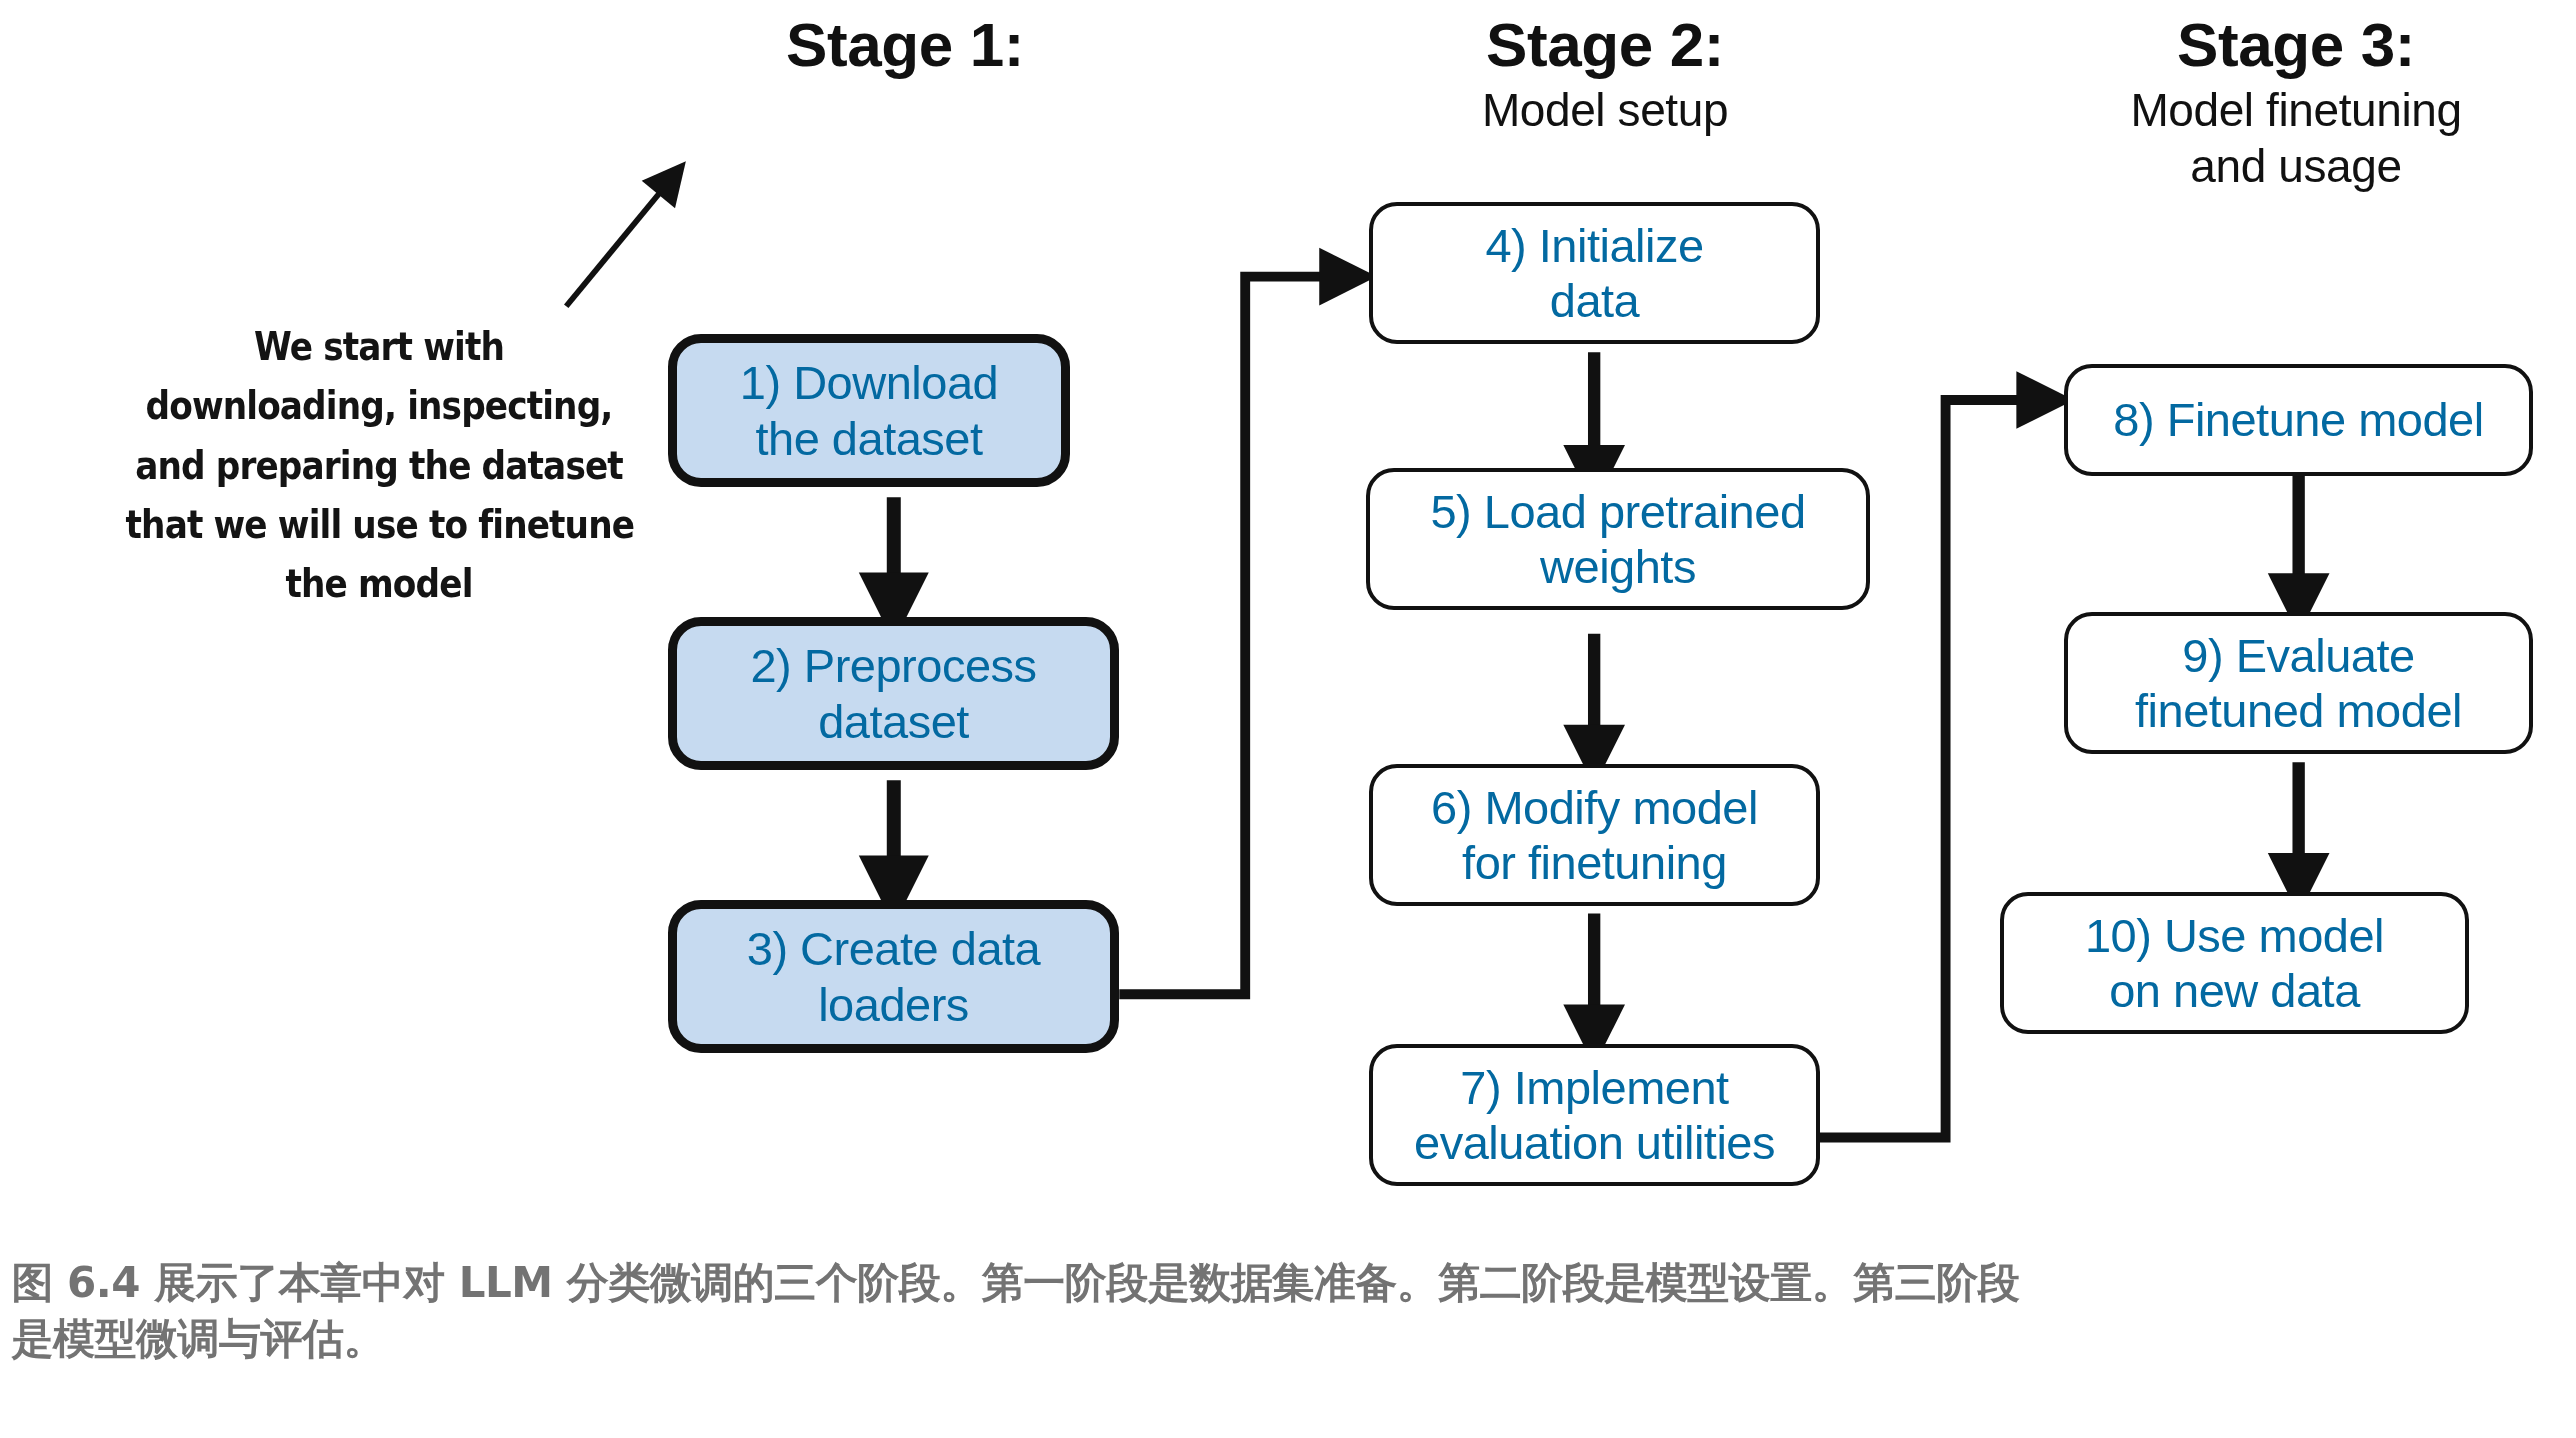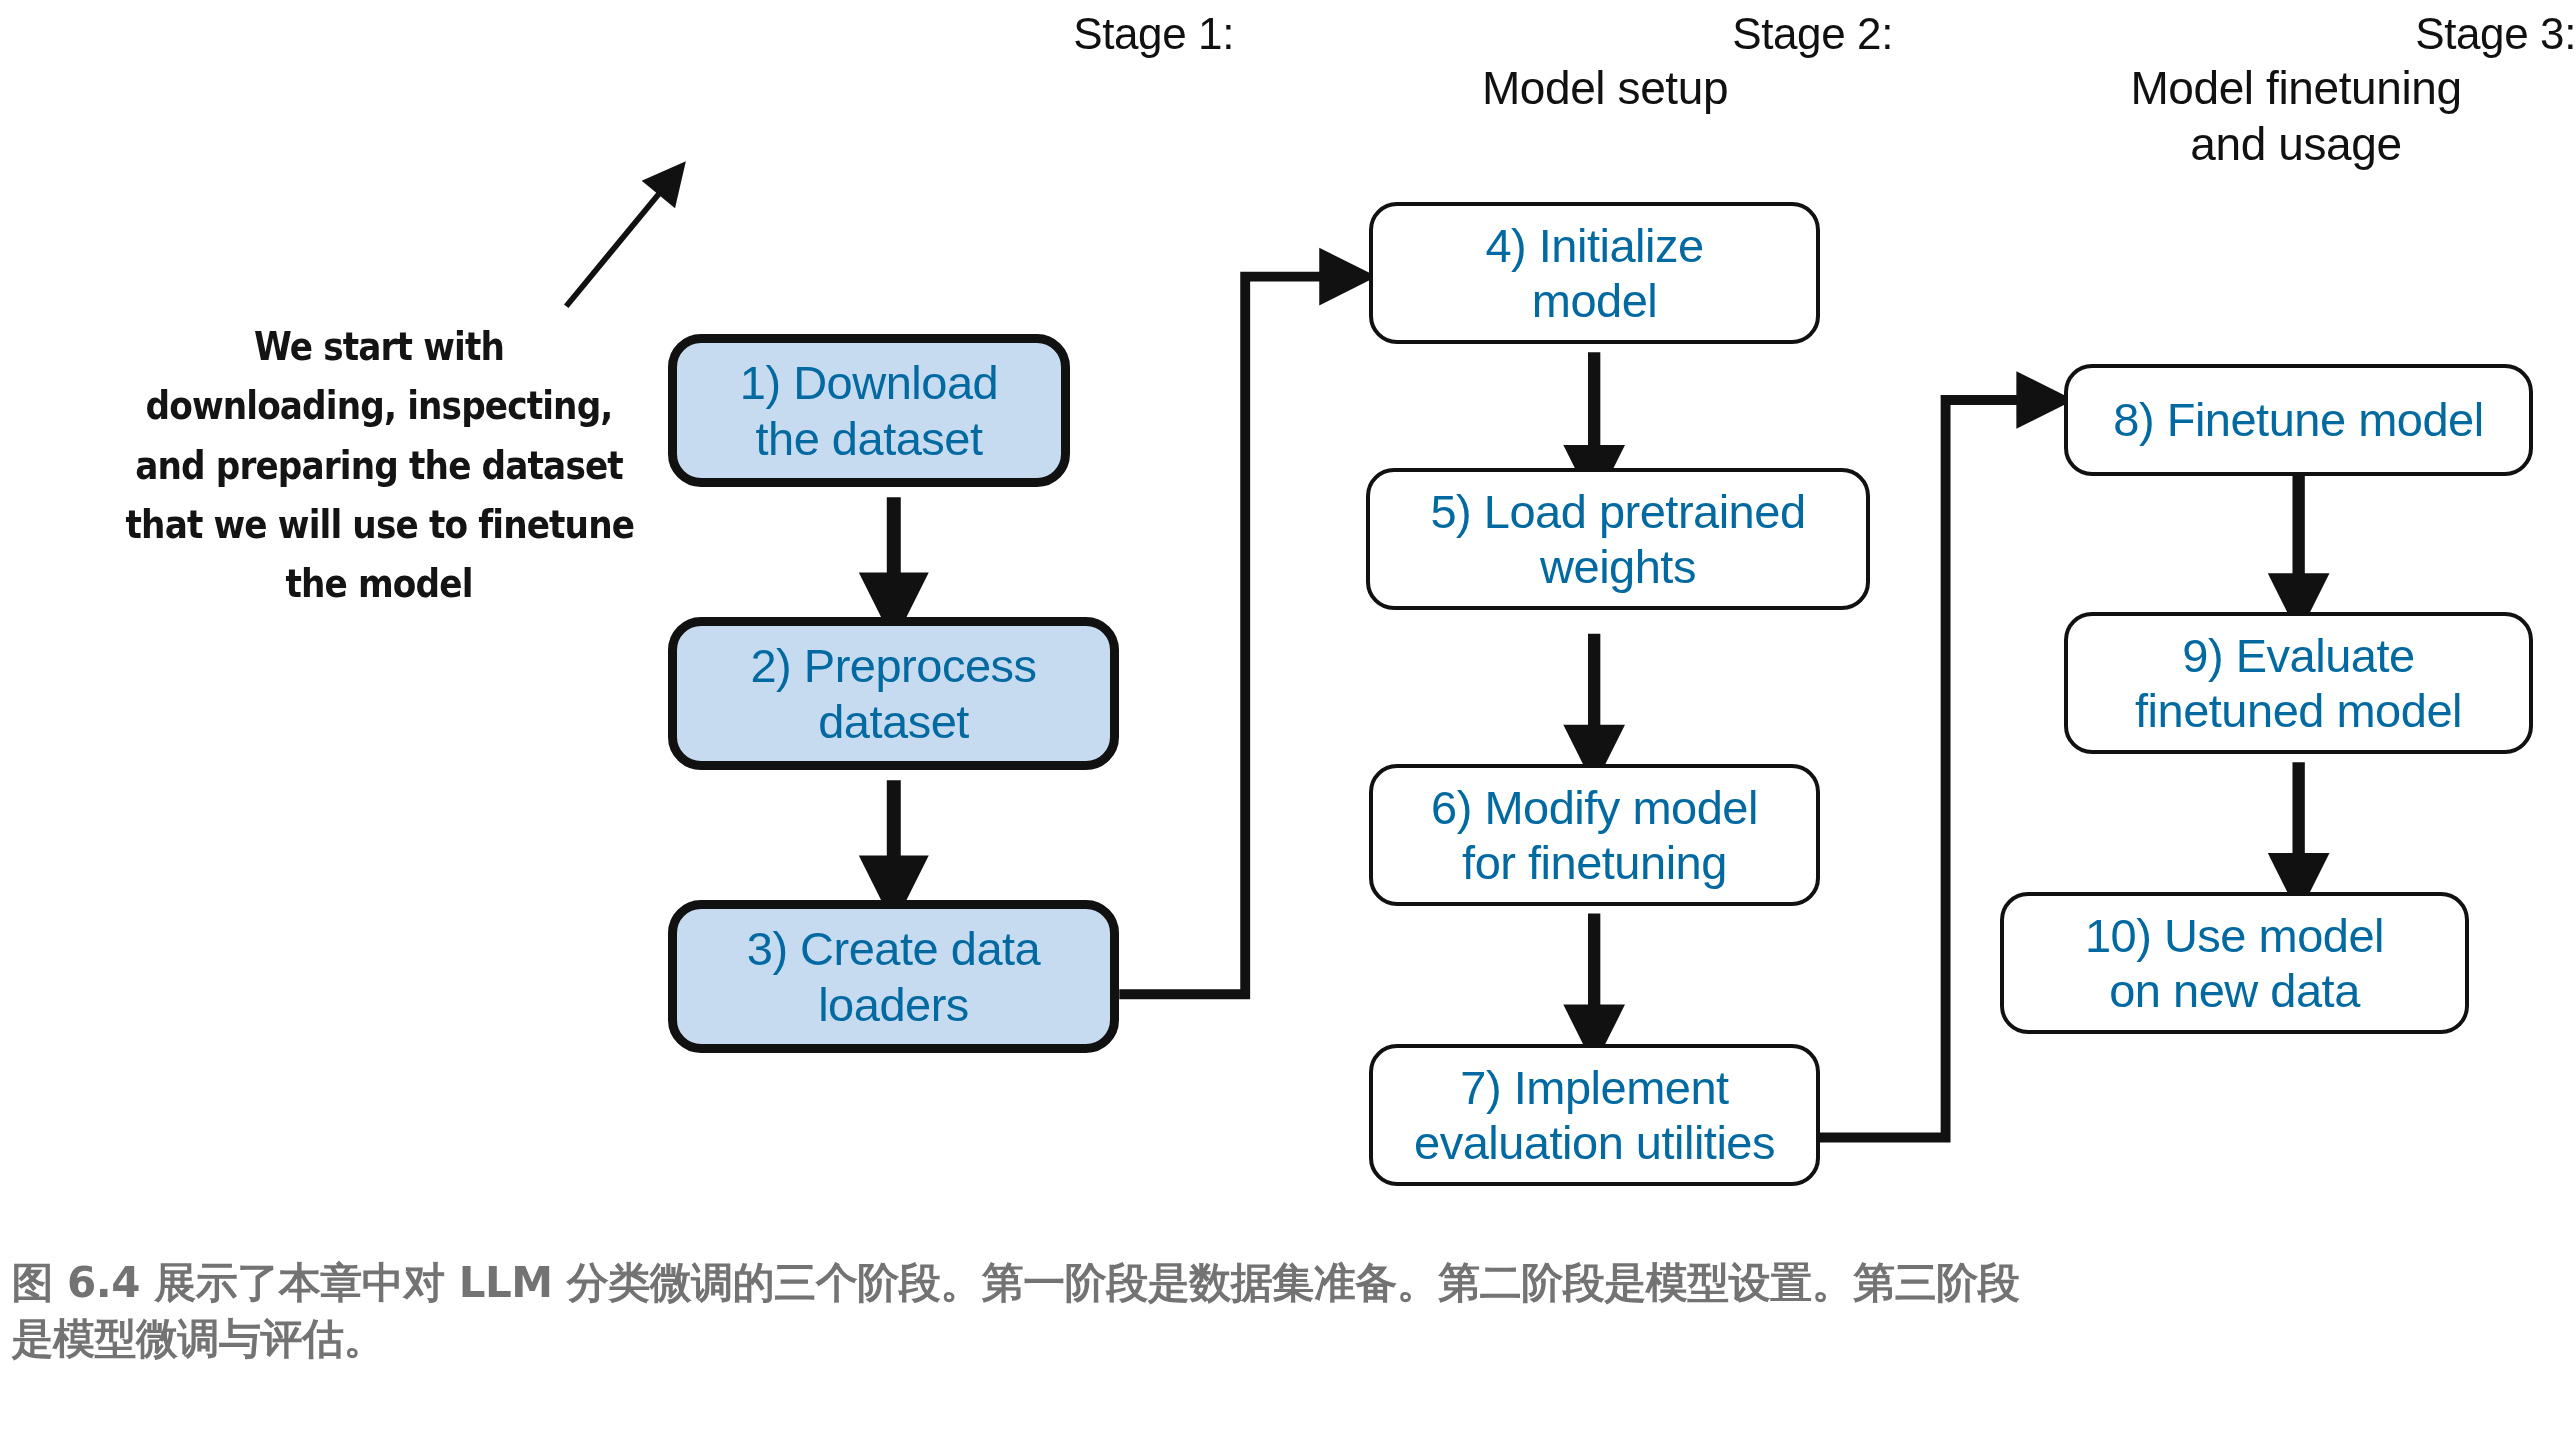--- a/index.html
+++ b/index.html
@@ -24,24 +24,23 @@
 
   
   .stage-header {
     position: absolute;
     text-align: center;
     color: #111111;
     line-height: 1.22;
   }
   .stage-header .stage-kicker {
     display: block;
-    font-weight: normal;
-    font-size: 44px;
+    font-weight: bold;
+    font-size: 62px;
     letter-spacing: -0.4px;
-    text-align: right;
   }
   .stage-header .stage-sub {
     display: block;
     font-weight: normal;
     font-size: 46px;
     letter-spacing: -0.4px;
   }
 
   #hdr-1 { left: 576px;  top: 6.6px;  width: 658px; }
   #hdr-2 { left: 1317px; top: 6.6px;  width: 576px; }
@@ -200,21 +199,21 @@
   <div class="node blue" id="node-3">
     <span class="node-text">
       <span>3) Create data</span><br>
       <span>loaders</span>
     </span>
   </div>
 
   <div class="node" id="node-4">
     <span class="node-text">
       <span>4) Initialize</span><br>
-      <span>model</span>
+      <span>data</span>
     </span>
   </div>
   <div class="node" id="node-5">
     <span class="node-text">
       <span>5) Load pretrained</span><br>
       <span>weights</span>
     </span>
   </div>
   <div class="node" id="node-6">
     <span class="node-text">

